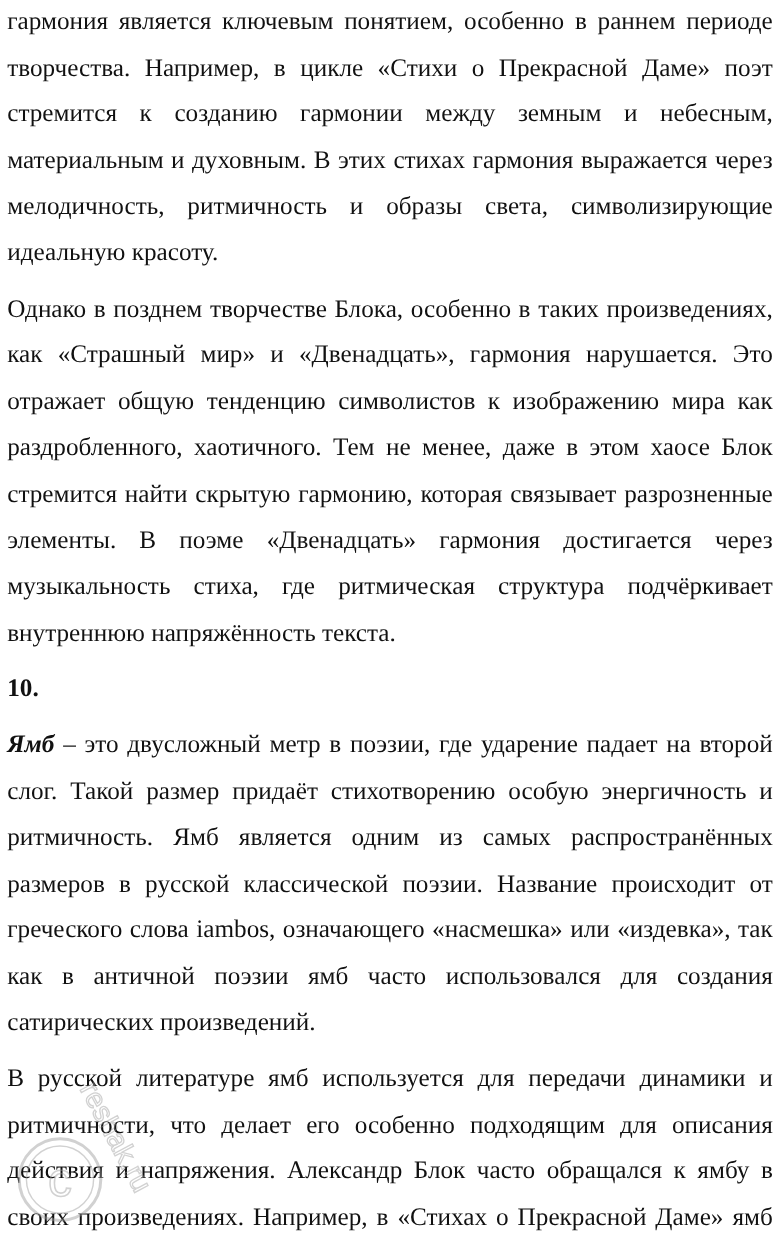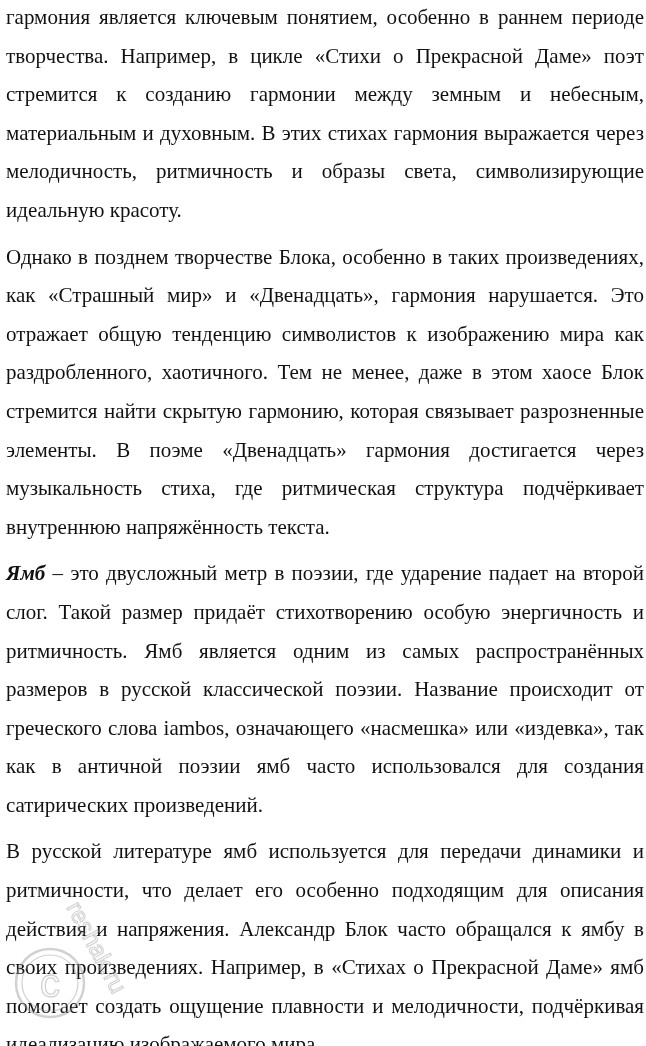--- a/index.html
+++ b/index.html
@@ -48,20 +48,21 @@
     pointer-events: none;
     opacity: 0.45;
   }
 </style>
 </head>
 <body>
 
 <div class="page">
   <p class="para first">гармония является ключевым понятием, особенно в раннем периоде творчества. Например, в цикле «Стихи о Прекрасной Даме» поэт стремится к созданию гармонии между земным и небесным, материальным и духовным. В этих стихах гармония выражается через мелодичность, ритмичность и образы света, символизирующие идеальную красоту.</p>
   <p class="para">Однако в позднем творчестве Блока, особенно в таких произведениях, как «Страшный мир» и «Двенадцать», гармония нарушается. Это отражает общую тенденцию символистов к изображению мира как раздробленного, хаотичного. Тем не менее, даже в этом хаосе Блок стремится найти скрытую гармонию, которая связывает разрозненные элементы. В поэме «Двенадцать» гармония достигается через музыкальность стиха, где ритмическая структура подчёркивает внутреннюю напряжённость текста.</p>
+  <div class="heading">10.</div>
   <p class="para"><span class="term">Ямб</span><span> – это двусложный метр в поэзии, где ударение падает на второй слог. Такой размер придаёт стихотворению особую энергичность и ритмичность. Ямб является одним из самых распространённых размеров в русской классической поэзии. Название происходит от греческого слова iambos, означающего «насмешка» или «издевка», так как в античной поэзии ямб часто использовался для создания сатирических произведений.</span></p>
   <p class="para">В русской литературе ямб используется для передачи динамики и ритмичности, что делает его особенно подходящим для описания действия и напряжения. Александр Блок часто обращался к ямбу в своих произведениях. Например, в «Стихах о Прекрасной Даме» ямб помогает создать ощущение плавности и мелодичности, подчёркивая идеализацию изображаемого мира.</p>
 </div>
 
 <svg class="watermark" viewBox="0 0 120 150" xmlns="http://www.w3.org/2000/svg">
   <circle cx="42" cy="88" r="34" fill="none" stroke="#9a9a9a" stroke-width="2.5"></circle>
   <circle cx="42" cy="88" r="28" fill="none" stroke="#9a9a9a" stroke-width="1.2"></circle>
   <text x="42" y="102" text-anchor="middle" font-family="Liberation Sans, sans-serif" font-size="40" fill="none" stroke="#9a9a9a" stroke-width="1.3">c</text>
   <text x="0" y="0" font-family="Liberation Sans, sans-serif" font-size="24" fill="none" stroke="#9a9a9a" stroke-width="1.1" transform="translate(58,12) rotate(62)">reshak.ru</text>
 </svg>

